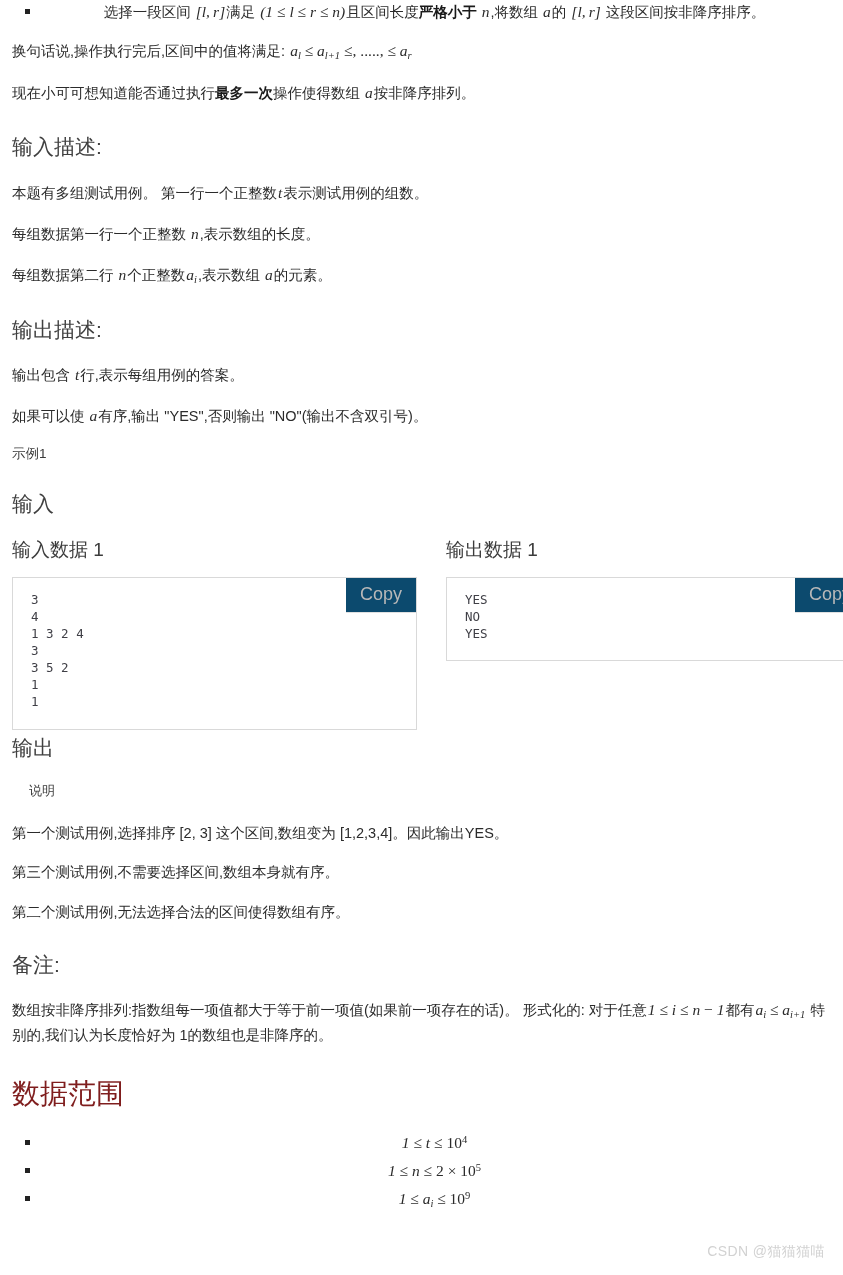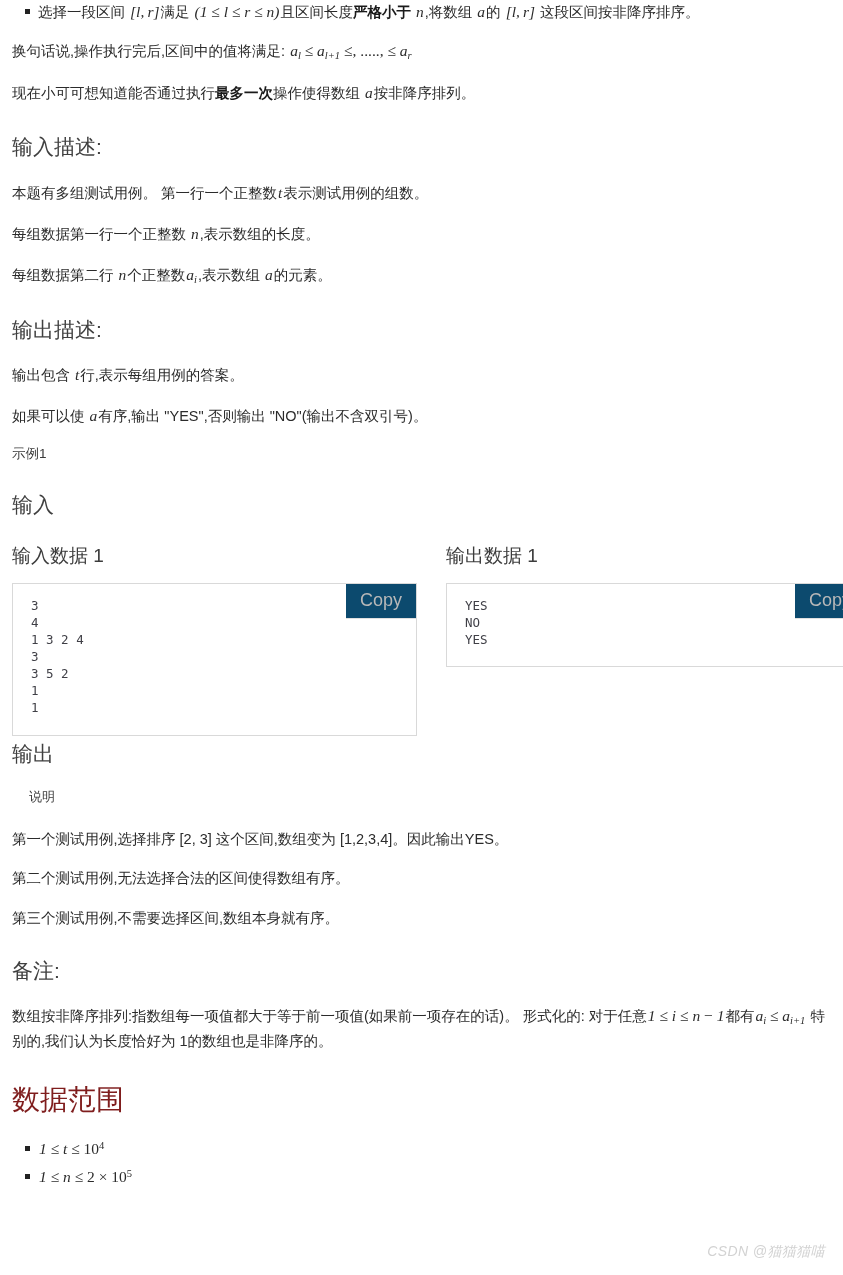--- a/index.html
+++ b/index.html
@@ -28,20 +28,21 @@
     font-size: 14.5px;
     line-height: 1.55;
     color: #2b2b2b;
     margin: 0 0 17px 0;
   }
 
   .bullets {
     list-style: none;
     margin: 0 0 15px 0;
     padding: 0;
+    text-align: center;
   }
   .bullets li {
     position: relative;
     padding-left: 26px;
     font-size: 14.5px;
     line-height: 1.55;
     margin-bottom: 4px;
   }
   .bullets li::before {
     content: "";
@@ -160,21 +161,20 @@
 
   
   .watermark {
     position: absolute;
     right: 18px;
     bottom: 14px;
     font-size: 14px;
     color: #d2d2d2;
     letter-spacing: 0.4px;
     user-select: none;
-    font-style: italic;
   }
 </style>
 </head>
 <body>
 
 <div class="page">
 
 
   <ul class="bullets">
     <li>
@@ -219,21 +219,21 @@
     <span>输出包含</span>
     <span class="m">t</span><span>行,表示每组用例的答案。</span>
   </p>
   <p class="para">
     <span>如果可以使</span>
     <span class="m">a</span><span>有序,输出 "YES",否则输出 "NO"(输出不含双引号)。</span>
   </p>
 
   <p class="small-label">示例1</p>
 
-  <h2 class="sec" style="margin-top:0;margin-bottom:26px;">输入</h2>
+  <h2 class="sec" style="margin-top:0;margin-bottom:20px;font-family:Liberation Serif, serif;">输入</h2>
 
   <div class="io-row">
 
     <div class="io-col left">
       <div class="io-title">输入数据 1</div>
       <div class="codebox in">
         <button class="copy-btn">Copy</button>
         <pre>3
 4
 1 3 2 4
@@ -254,36 +254,39 @@
       </div>
     </div>
 
   </div>
 
   <h2 class="sec" style="margin-top:20px;margin-bottom:22px;">输出</h2>
 
   <h3 class="sub" style="margin-top:0;margin-bottom:22px;">说明</h3>
 
   <p class="para">第一个测试用例,选择排序 [2, 3] 这个区间,数组变为 [1,2,3,4]。因此输出YES。</p>
+  <p class="para">第三个测试用例,不需要选择区间,数组本身就有序。</p>
   <p class="para">第二个测试用例,无法选择合法的区间使得数组有序。</p>
-  <p class="para">第三个测试用例,不需要选择区间,数组本身就有序。</p>
 
   <h2 class="sec">备注:</h2>
 
   <p class="para">
     <span>数组按非降序排列:指数组每一项值都大于等于前一项值(如果前一项存在的话)。 形式化的: 对于任意</span><span class="m">1 <span class="up">≤</span> i <span class="up">≤</span> n <span class="up">−</span> 1</span><span>都有</span><span class="m">a<sub>i</sub> <span class="up">≤</span> a<sub>i+1</sub></span>
     <span>特别的,我们认为长度恰好为 1的数组也是非降序的。</span>
   </p>
 
   <h1 class="big">数据范围</h1>
 
   <ul class="bullets">
     <li>
       <span class="m">1 <span class="up">≤</span> t <span class="up">≤</span> <span class="up">10<sup>4</sup></span></span>
     </li>
     <li>
       <span class="m">1 <span class="up">≤</span> n <span class="up">≤</span> <span class="up">2 × 10<sup>5</sup></span></span>
     </li>
+    <li>
+      <span class="m">1 <span class="up">≤</span> a<sub>i</sub> <span class="up">≤</span> <span class="up">10<sup>9</sup></span></span>
+    </li>
   </ul>
 
 </div>
 
 <div class="watermark">CSDN @猫猫猫喵</div>
 
 </body></html>

